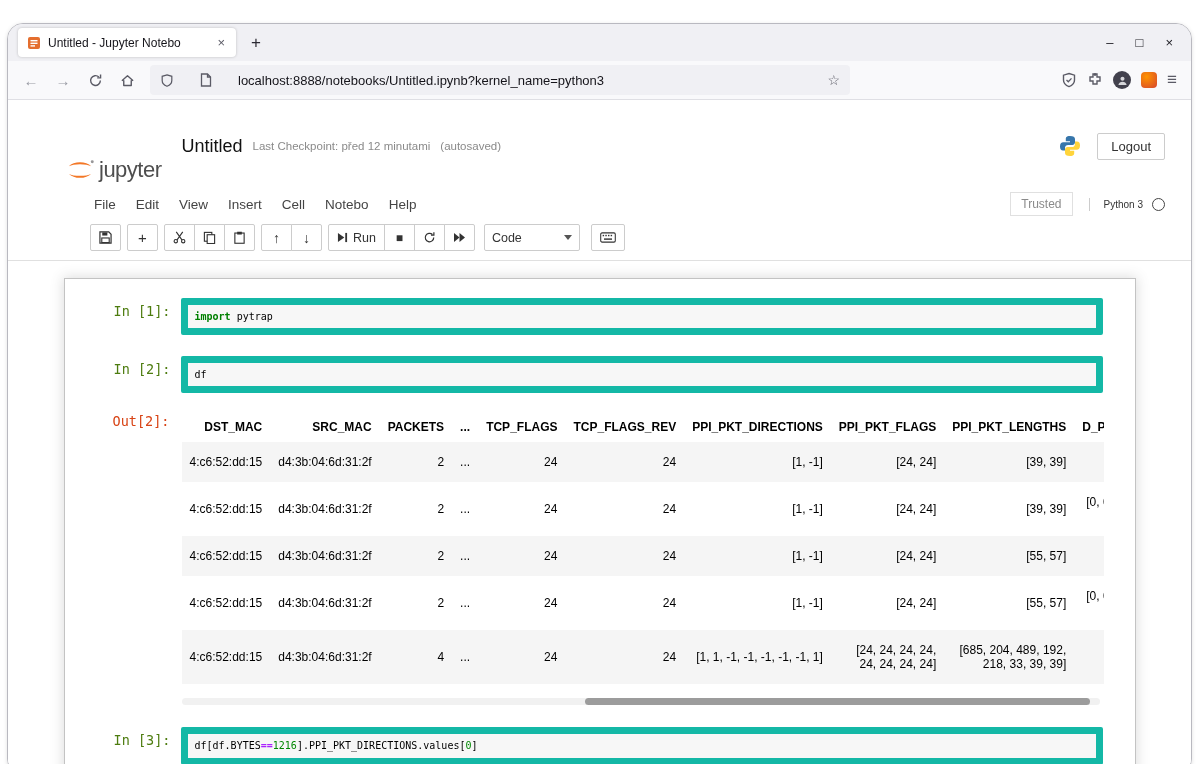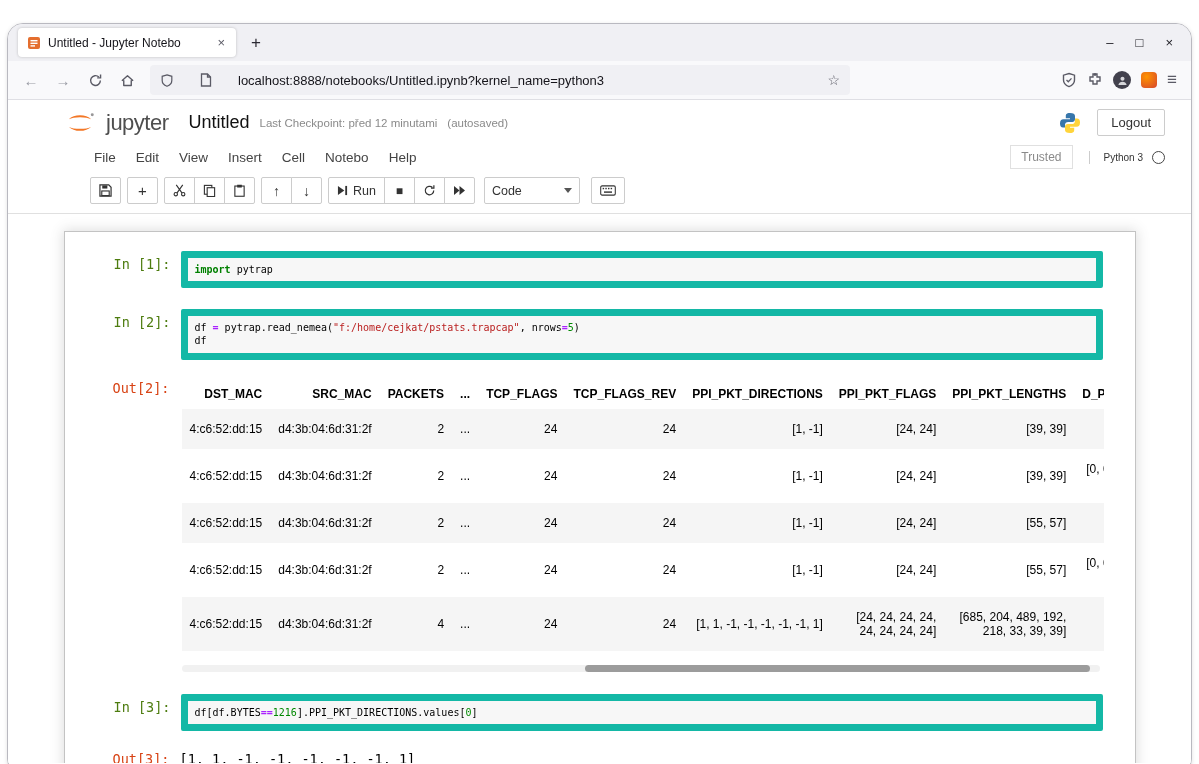--- a/index.html
+++ b/index.html
@@ -31,21 +31,21 @@
     display:flex;align-items:center;padding:0 10px;gap:26px;font-size:13px;color:#15141a;}
   .url-text{flex:1;white-space:nowrap;overflow:hidden;}
   .nav-right{margin-left:auto;display:flex;align-items:center;gap:10px;padding-right:6px;}
   .avatar-circle{width:18px;height:18px;border-radius:50%;background:#42414d;
     display:flex;align-items:center;justify-content:center;}
   .fox-circle{width:16px;height:16px;border-radius:4px;
     background:radial-gradient(circle at 35% 30%,#ff9500,#d6452c);}
 
   
   .jp-header{display:flex;align-items:center;padding:9px 26px 6px 56px;background:#fff;}
-  .jp-logo{display:flex;align-items:flex-end;gap:10px;}
+  .jp-logo{display:flex;align-items:flex-end;gap:3px;margin-top:48px;}
   .jp-logo-text{font-size:22px;color:#4e4e4e;letter-spacing:-.5px;}
   .jp-title{margin-left:20px;font-size:18px;color:#111;}
   .jp-checkpoint{margin-left:10px;font-size:11.5px;color:#8a8a8a;}
   .logout-btn{margin-left:16px;border:1px solid #ccc;border-radius:2px;padding:5px 13px;
     font-size:13px;color:#333;background:#fff;}
 
   .menubar{display:flex;align-items:center;height:30px;padding:0 26px 0 76px;
     font-size:13.5px;color:#444;}
   .menu-item{padding:4px 10px;}
   .menu-right{margin-left:auto;display:flex;align-items:center;}
@@ -331,21 +331,20 @@
       <div class="cellrow">
         <div class="prompt in">In [1]:</div>
         <div class="codebox">
             <div><span class="tok-kw">import</span><span class="tok-pl"> pytrap</span></div>
           </div>
       </div>
 
       <div class="cellrow">
         <div class="prompt in">In [2]:</div>
         <div class="codebox">
-            <div><span class="tok-pl">df </span><span class="tok-op">=</span><span class="tok-pl"> pytrap.read_nemea(</span><span class="tok-str">"f:/home/cejkat/pstats.trapcap"</span><span class="tok-pl">, nrows</span><span class="tok-op">=</span><span class="tok-num">5</span><span class="tok-pl">)</span></div>
             <div><span class="tok-pl">df</span></div>
           </div>
       </div>
 
       <div class="outrow">
         <div class="prompt out">Out[2]:</div>
         <div class="out-content">
           <div>
               <table class="dataframe">
                 <thead>

